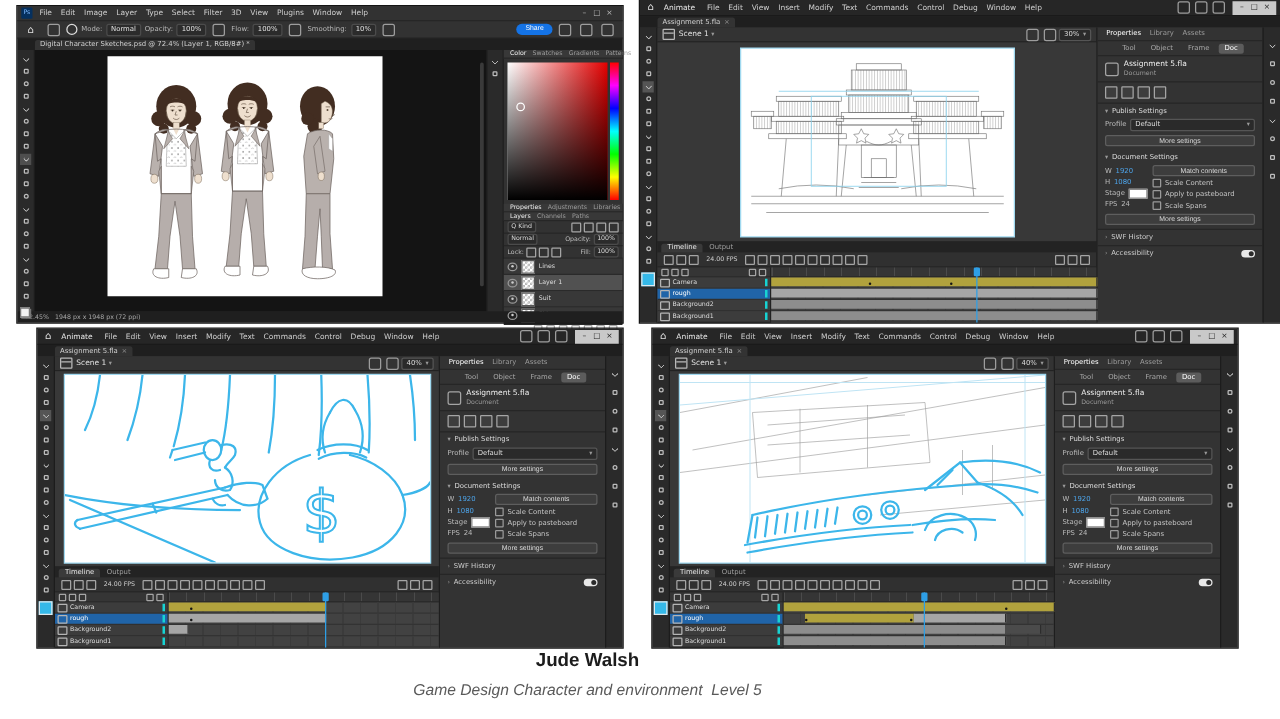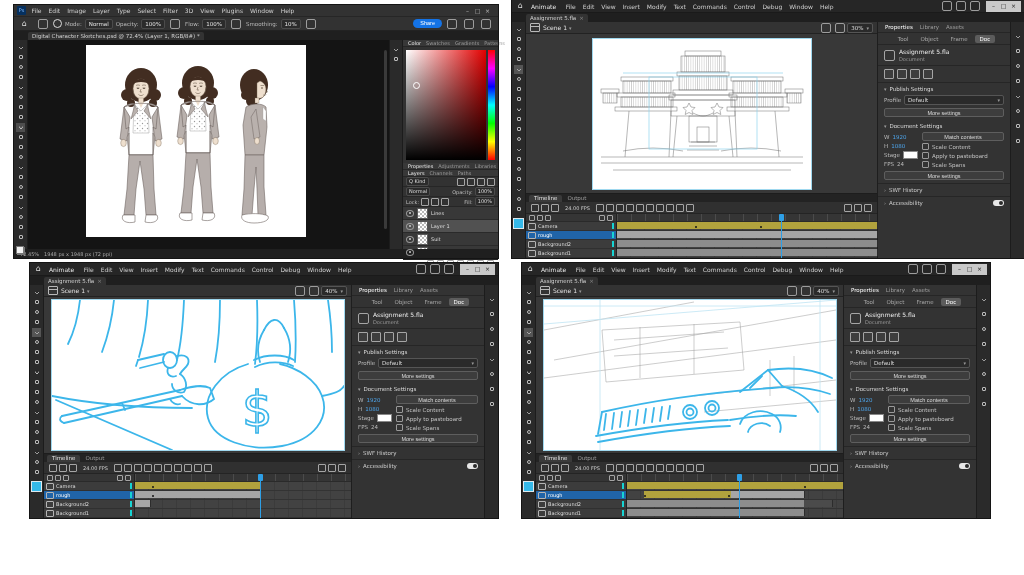--- a/index.html
+++ b/index.html
@@ -1210,13 +1210,15 @@
         <span class="tl"></span>
         <span class="tl"></span>
         <span class="tl"></span>
         <span class="tl"></span>
         <span class="tl"></span>
       </div>
   </div>
 </div>
 
 <div class="caption">
+  <div class="cap-title">Jude Walsh</div>
+  <div class="cap-sub">Game Design Character and environment  Level 5</div>
 </div>
 
 </body></html>

